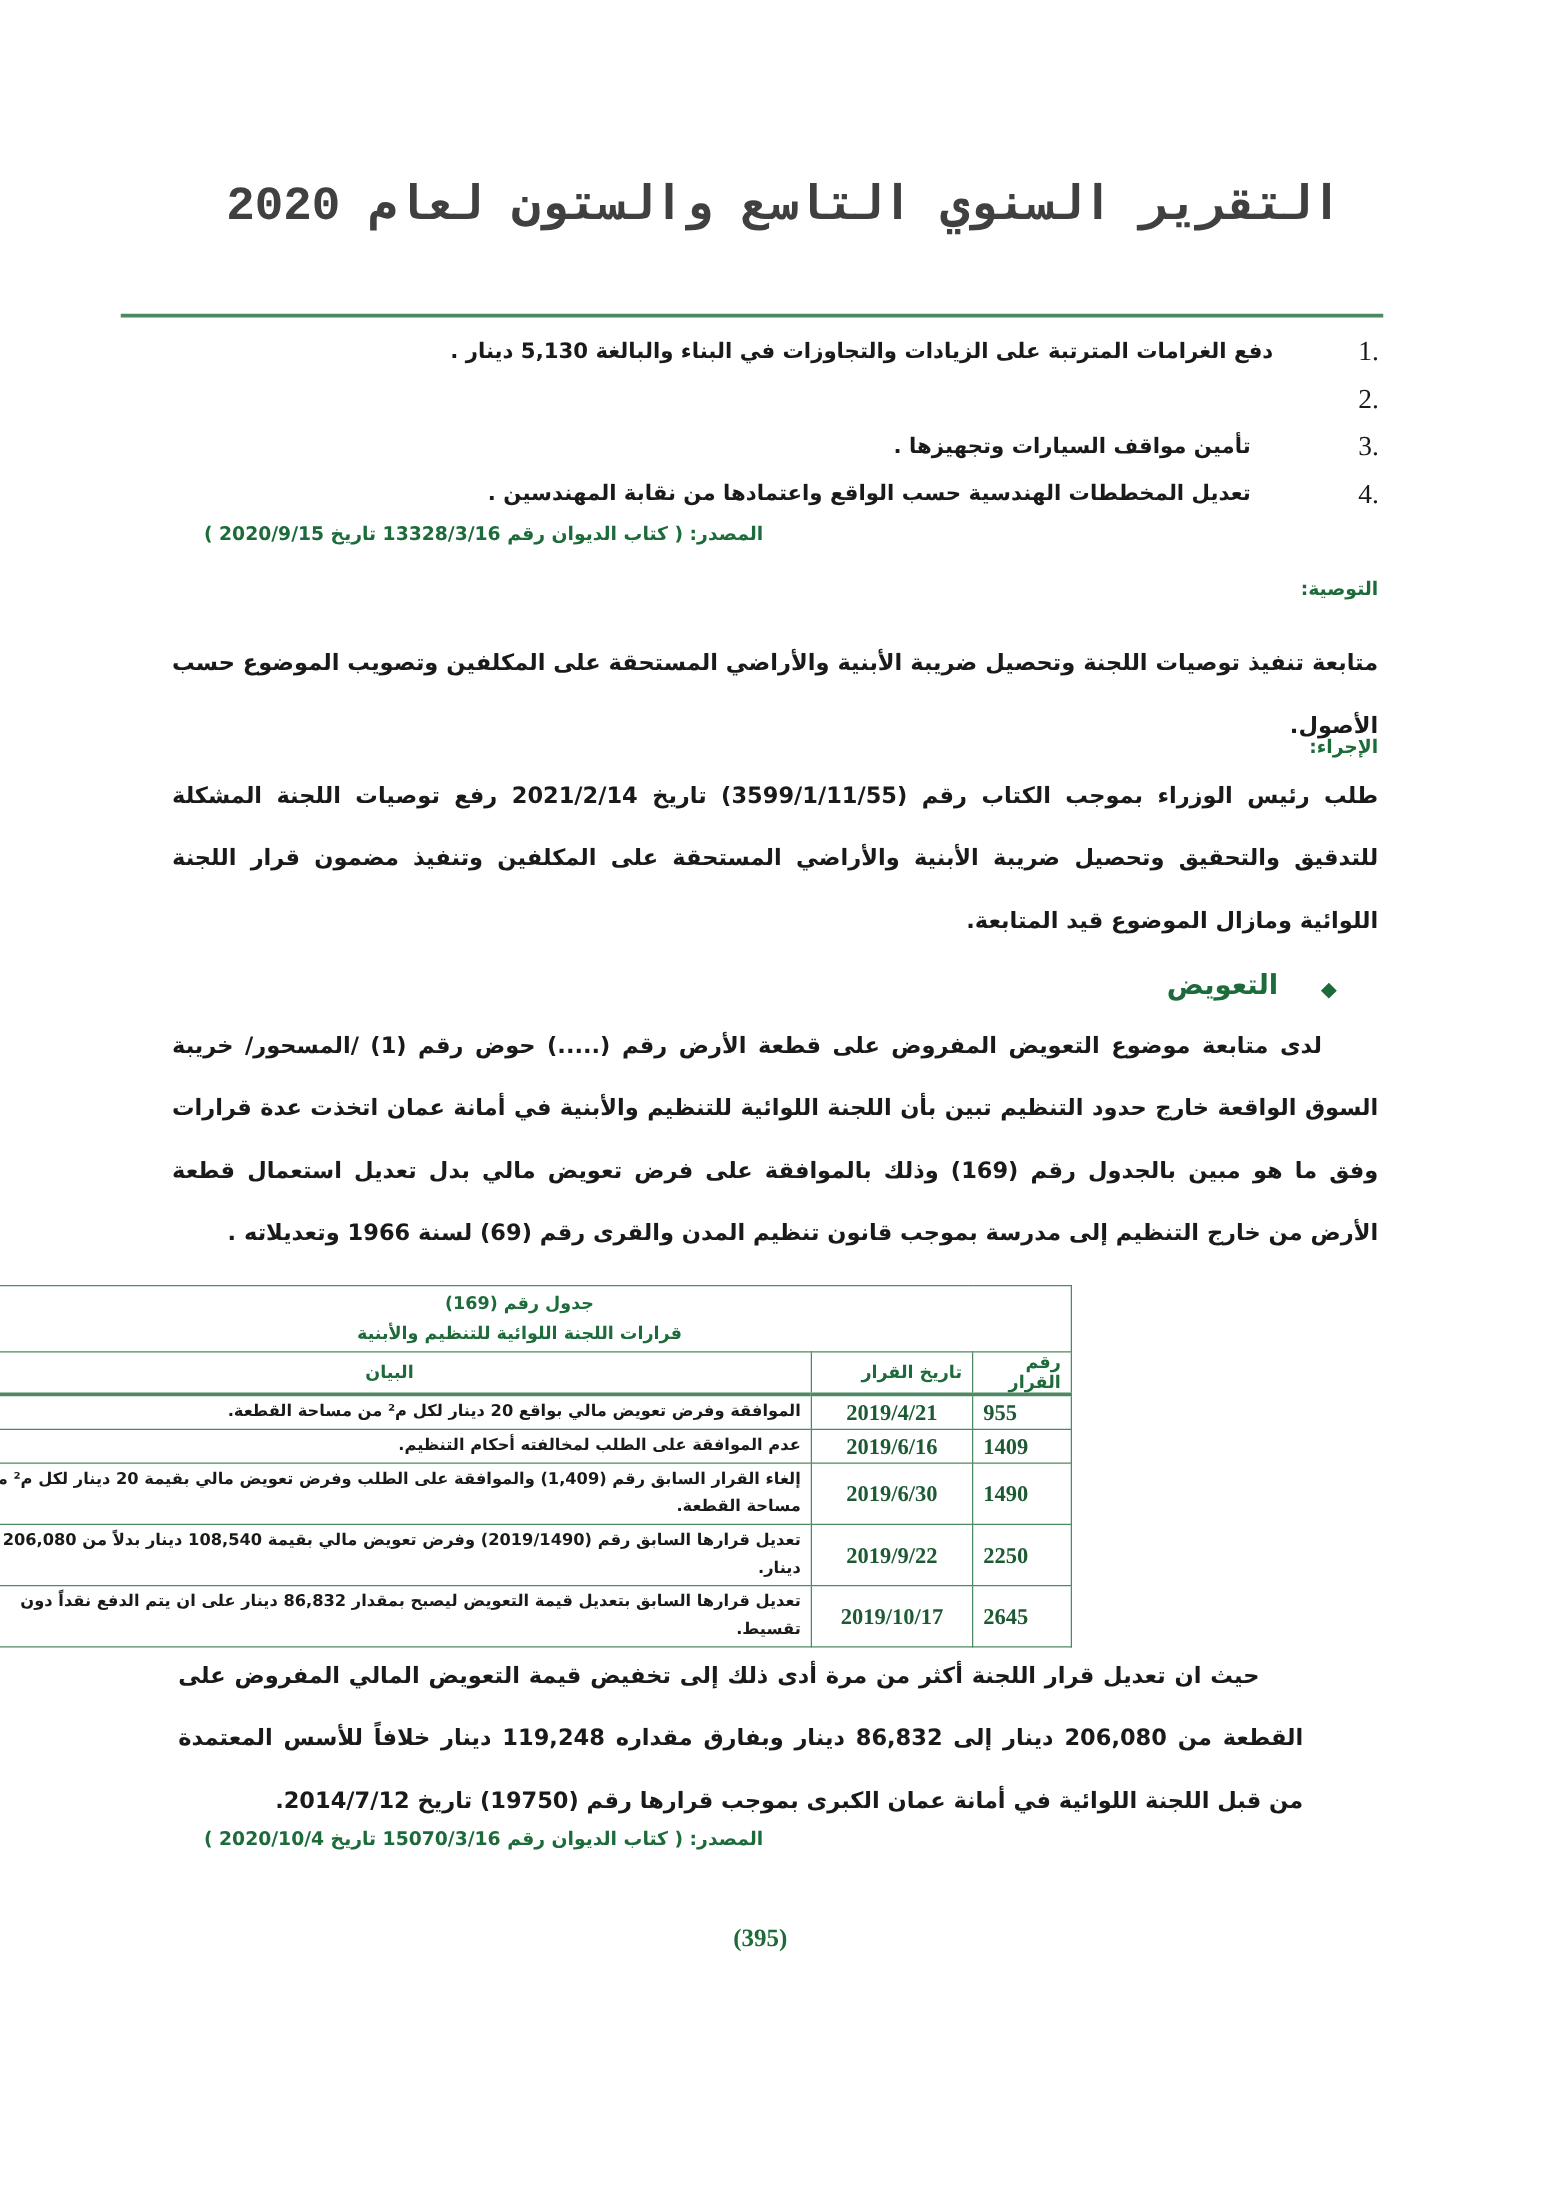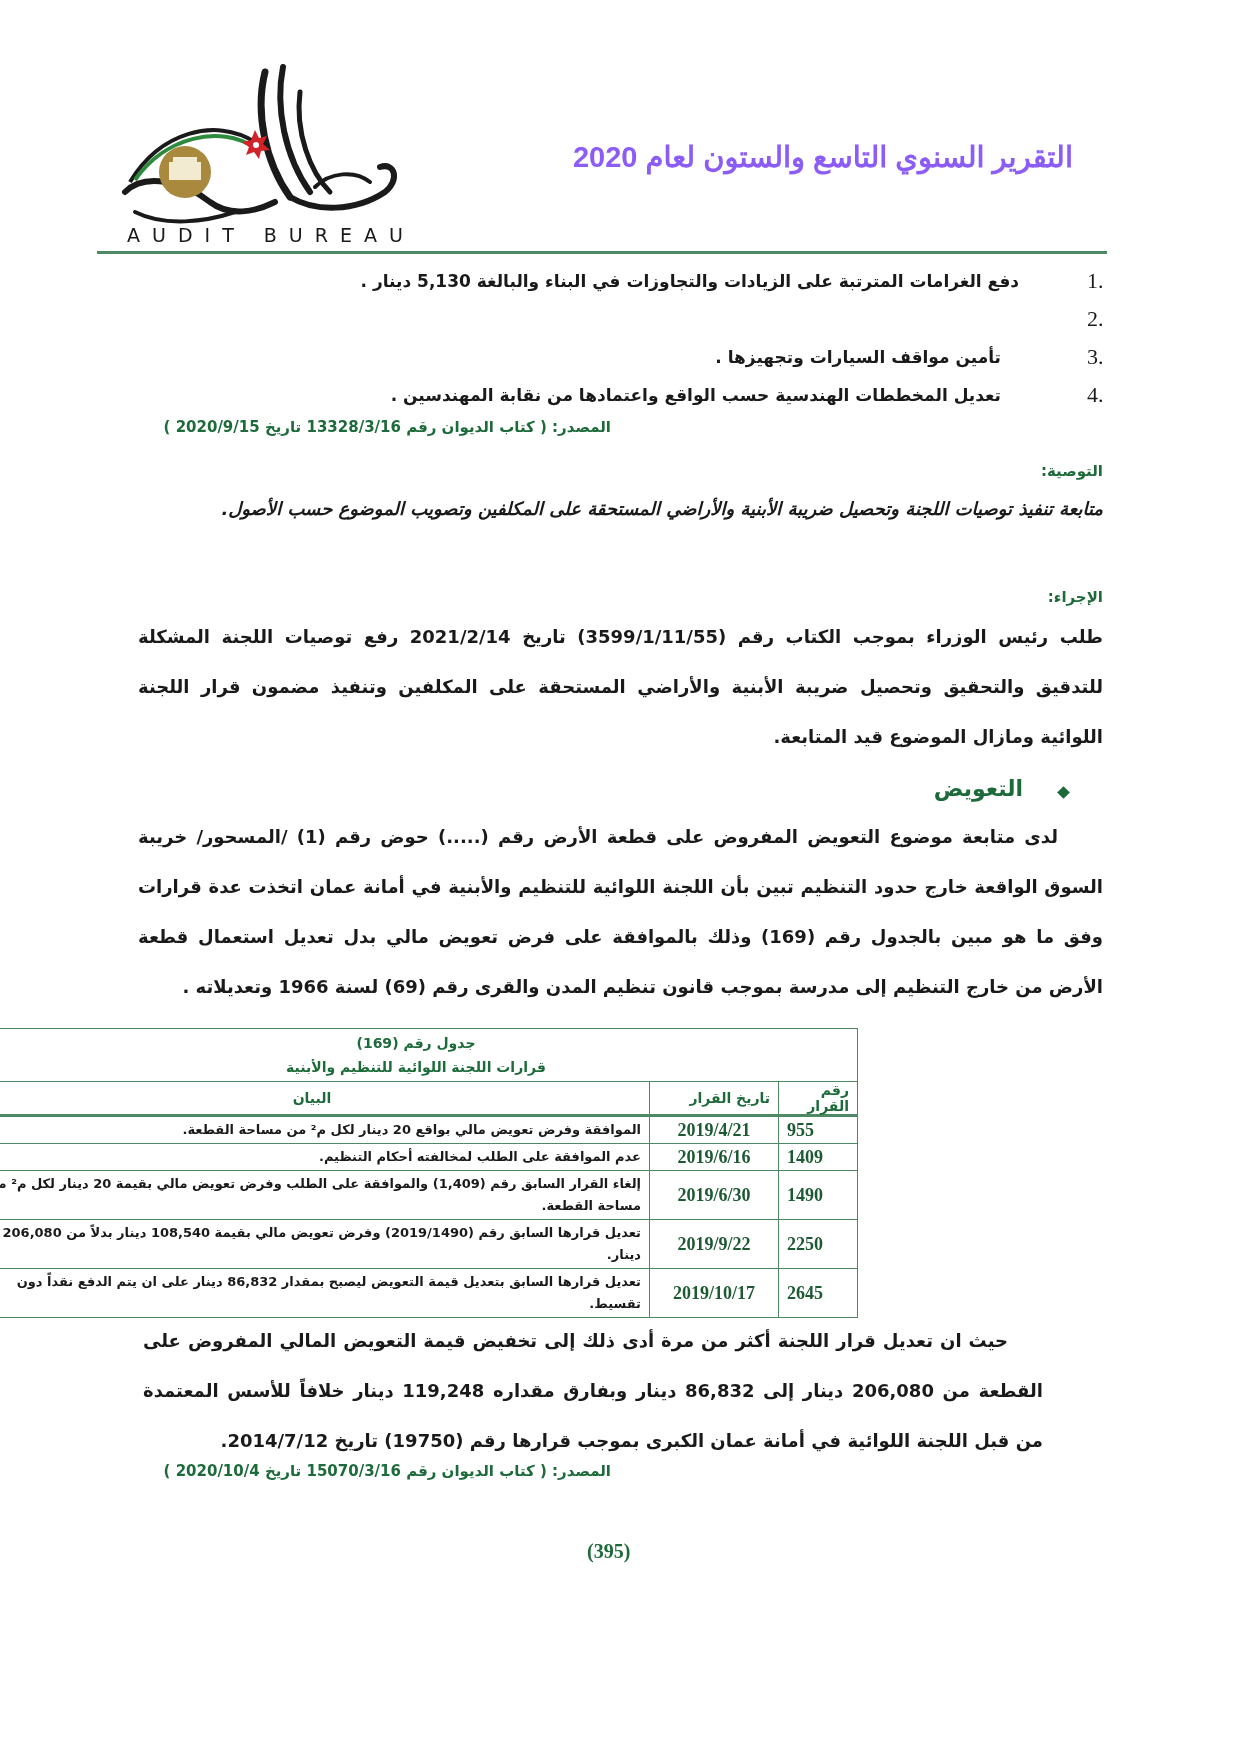--- a/index.html
+++ b/index.html
@@ -13,22 +13,22 @@
   .header { position: absolute; left: 0; top: 0; width: 1241px; height: 260px; }
   .logo { position: absolute; left: 115px; top: 62px; width: 300px; height: 190px; direction: ltr; }
   .logo svg { position: absolute; left: 0; top: 0; }
   .logo-caption {
     position: absolute; left: 12px; top: 162px; width: 290px;
     font-family: "DejaVu Sans", sans-serif; font-size: 19px; letter-spacing: 12px;
     color: #1a1a1a; direction: ltr; text-align: left;
   }
   .report-title {
     position: absolute; right: 168px; top: 140px;
-    font-family: Liberation Sans, sans-serif; font-weight: bold;
-    font-size: 29px; color: #8b5cf6; white-space: nowrap;
+    font-family: Liberation Mono, monospace; font-weight: bold;
+    font-size: 38px; color: #404040; white-space: nowrap;
   }
   .header-rule {
     position: absolute; left: 97px; top: 251px; width: 1010px; height: 3px;
     background: #4d8a63;
   }
 
   
   .para {
     position: absolute; right: 138px; width: 965px;
     font-size: 18px; font-weight: bold; line-height: 50px; text-align: justify;
@@ -94,43 +94,20 @@
     position: absolute; left: 587px; top: 1540px; font-family: "Liberation Serif", serif;
     font-weight: bold; font-size: 20px; color: #1d6b3a; direction: ltr;
   }
 </style>
 </head>
 <body>
 
 <div class="page">
 
   <div class="header">
-    <div class="logo">
-      <svg width="300" height="170" viewBox="0 0 300 170">
-
-        <path d="M150 10 C140 50, 150 100, 175 135" stroke="#1a1a1a" stroke-width="7" fill="none" stroke-linecap="round"></path>
-        <path d="M168 5 C160 45, 170 95, 195 130" stroke="#1a1a1a" stroke-width="6" fill="none" stroke-linecap="round"></path>
-        <path d="M185 30 C180 70, 195 110, 215 130" stroke="#1a1a1a" stroke-width="5" fill="none" stroke-linecap="round"></path>
-        <path d="M175 135 C200 150, 240 150, 270 130 C285 118, 280 100, 265 105" stroke="#1a1a1a" stroke-width="6" fill="none" stroke-linecap="round"></path>
-        <path d="M200 125 C215 110, 240 108, 255 120" stroke="#1a1a1a" stroke-width="4" fill="none" stroke-linecap="round"></path>
-        <path d="M10 130 C30 110, 70 120, 95 140 C115 155, 140 150, 160 140" stroke="#1a1a1a" stroke-width="6" fill="none" stroke-linecap="round"></path>
-        <path d="M20 150 C50 165, 90 160, 120 150" stroke="#1a1a1a" stroke-width="4" fill="none" stroke-linecap="round"></path>
-
-        <path d="M15 120 C45 70, 100 55, 140 80" stroke="#1a1a1a" stroke-width="4" fill="none"></path>
-        <path d="M20 118 C50 75, 105 62, 140 86" stroke="#2e8b3e" stroke-width="4" fill="none"></path>
-
-        <circle cx="70" cy="110" r="26" fill="#a8893d"></circle>
-        <rect x="54" y="100" width="32" height="18" fill="#f3ead2"></rect>
-        <rect x="58" y="95" width="24" height="6" fill="#f3ead2"></rect>
-
-        <polygon points="140,68 144,76 152,74 148,82 155,88 146,89 144,97 139,90 131,93 134,85 127,80 136,78" fill="#d2232a"></polygon>
-        <circle cx="141" cy="83" r="3" fill="#ffffff"></circle>
-      </svg>
-      <div class="logo-caption">AUDIT BUREAU</div>
-    </div>
     <div class="report-title">التقرير السنوي التاسع والستون لعام 2020</div>
     <div class="header-rule"></div>
   </div>
 
   <div class="list">
     <div class="list-item">
       <span class="list-num">1.</span>
       <span>دفع الغرامات المترتبة على الزيادات والتجاوزات في البناء والبالغة 5,130 دينار .</span>
     </div>
     <div class="list-item" style="margin-right:18px;">
@@ -142,21 +119,21 @@
     </div>
     <div class="list-item" style="margin-right:18px;">
       <span class="list-num" style="right:-126px;">4.</span>
       <span>تعديل المخططات الهندسية حسب الواقع واعتمادها من نقابة المهندسين .</span>
     </div>
   </div>
 
   <div class="source" style="top:418px;">المصدر: ( كتاب الديوان رقم 13328/3/16 تاريخ 2020/9/15 )</div>
 
   <div class="label" style="top:462px;">التوصية:</div>
-  <div class="para" style="top:484px;font-style:italic;">متابعة تنفيذ توصيات اللجنة وتحصيل ضريبة الأبنية والأراضي المستحقة على المكلفين وتصويب الموضوع حسب الأصول.</div>
+  <div class="para" style="top:506px;">متابعة تنفيذ توصيات اللجنة وتحصيل ضريبة الأبنية والأراضي المستحقة على المكلفين وتصويب الموضوع حسب الأصول.</div>
 
   <div class="label" style="top:588px;">الإجراء:</div>
   <div class="para" style="top:612px;">طلب رئيس الوزراء بموجب الكتاب رقم (3599/1/11/55) تاريخ 2021/2/14 رفع توصيات اللجنة المشكلة للتدقيق والتحقيق وتحصيل ضريبة الأبنية والأراضي المستحقة على المكلفين وتنفيذ مضمون قرار اللجنة اللوائية ومازال الموضوع قيد المتابعة.</div>
 
   <div class="section-heading">
     <span class="bullet-icon"></span>
     <span class="section-title">التعويض</span>
   </div>
   <div class="para" style="top:812px; text-indent:45px;">لدى متابعة موضوع التعويض المفروض على قطعة الأرض رقم (.....) حوض رقم (1) /المسحور/ خريبة السوق الواقعة خارج حدود التنظيم تبين بأن اللجنة اللوائية للتنظيم والأبنية في أمانة عمان اتخذت عدة قرارات وفق ما هو مبين بالجدول رقم (169) وذلك بالموافقة على فرض تعويض مالي بدل تعديل استعمال قطعة الأرض من خارج التنظيم إلى مدرسة بموجب قانون تنظيم المدن والقرى رقم (69) لسنة 1966 وتعديلاته .</div>
 

